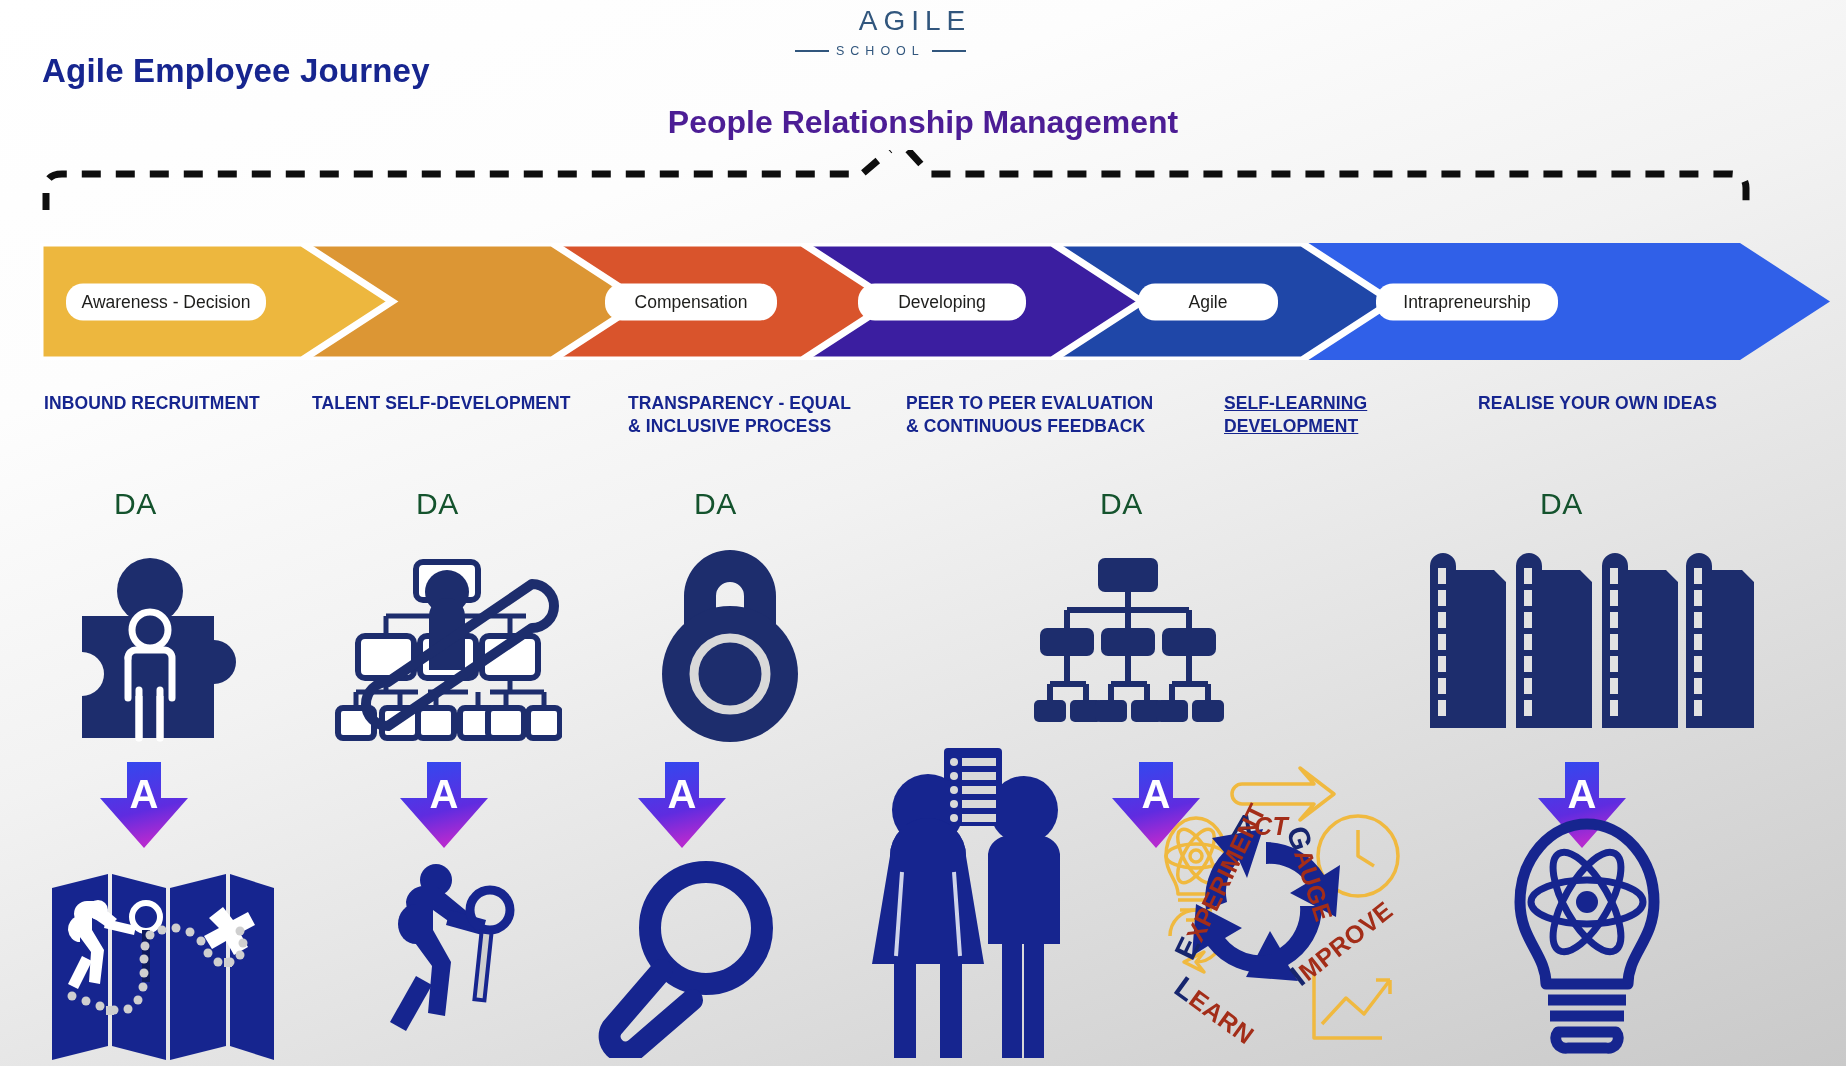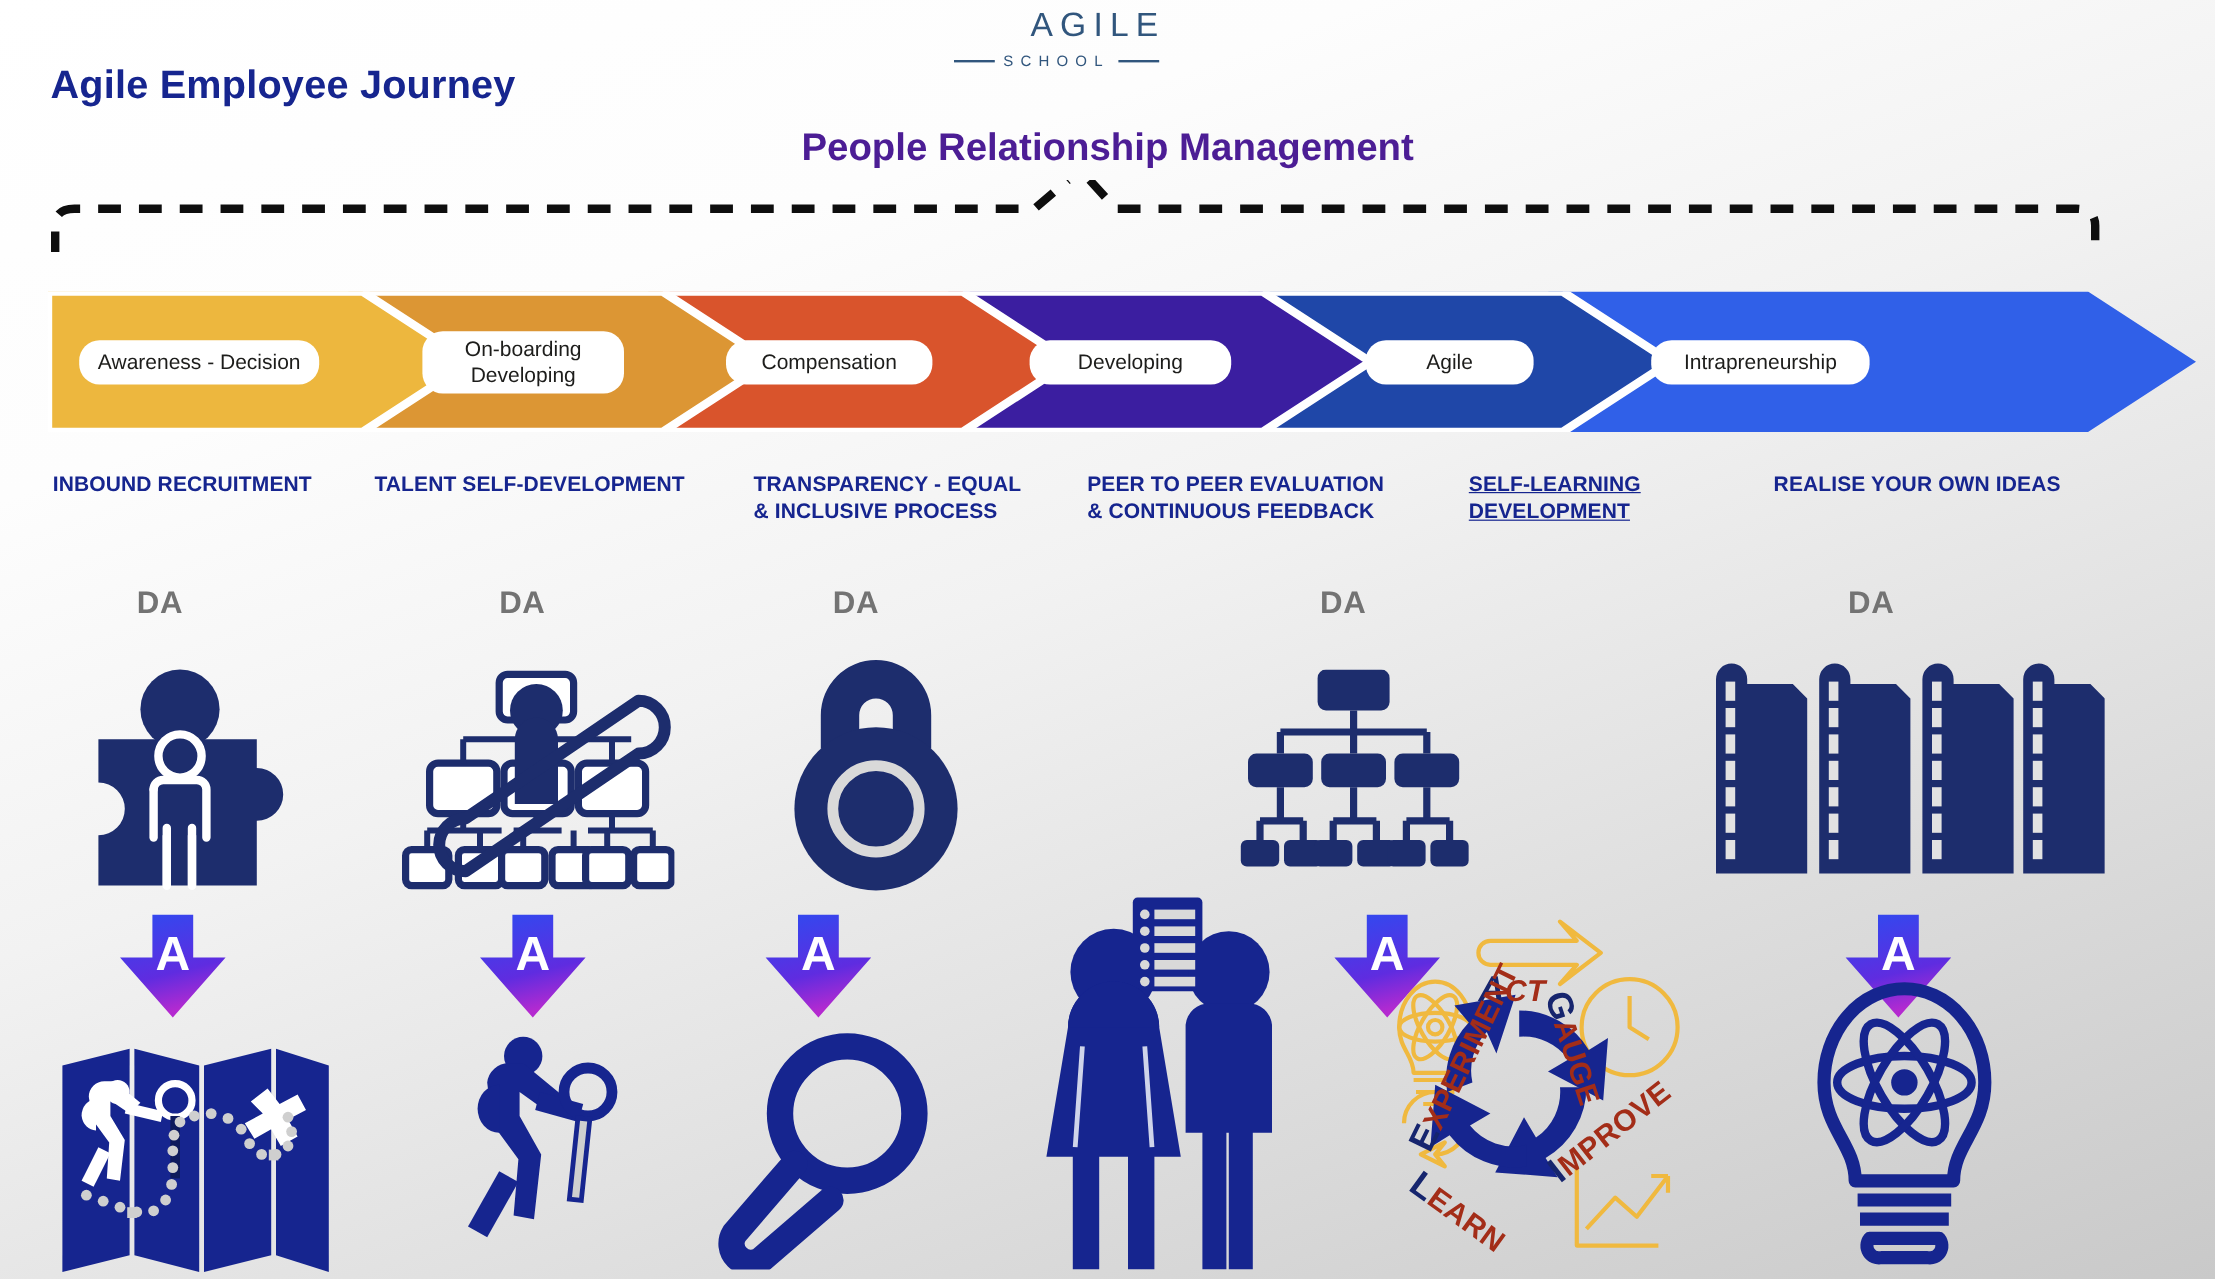--- a/index.html
+++ b/index.html
@@ -60,21 +60,21 @@
   }
 
   
   .caption {
     position: absolute; font-size: 17.5px; font-weight: bold;
     color: #16258f; line-height: 1.33; letter-spacing: .1px;
   }
 
   
   .da-label {
-    position: absolute; font-size: 26px; font-weight: bold; color: #737373;
+    position: absolute; font-size: 30px; font-weight: normal; color: #14532d;
     letter-spacing: .5px;
   }
 
   
   .icon-wrap { position: absolute; }
   .arrow-a { position: absolute; }
 
   .cycle { position: absolute; }
   .cycle-word {
     position: absolute; font-size: 25px; font-weight: bold;
@@ -117,24 +117,20 @@
       <path d="M 1000,0 L 1262,0 L 1352,58.5 L 1262,117 L 1000,117 L 1090,58.5 Z" fill="#1f47a8" stroke="#ffffff" stroke-width="7"></path>
       <path d="M 750,0 L 1012,0 L 1102,58.5 L 1012,117 L 750,117 L 840,58.5 Z" fill="#3b1ea0" stroke="#ffffff" stroke-width="7"></path>
       <path d="M 500,0 L 762,0 L 852,58.5 L 762,117 L 500,117 L 590,58.5 Z" fill="#d9542c" stroke="#ffffff" stroke-width="7"></path>
       <path d="M 250,0 L 512,0 L 602,58.5 L 512,117 L 250,117 L 340,58.5 Z" fill="#dc9634" stroke="#ffffff" stroke-width="7"></path>
       <path d="M 0,0 L 262,0 L 352,58.5 L 262,117 L 0,117 Z" fill="#edb73e" stroke="#ffffff" stroke-width="7"></path>
     </g>
   </svg>
 
   <div class="stage-pill" style="left:26px; width:200px; height:37px;">
     <span>Awareness - Decision</span>
-  </div>
-  <div class="stage-pill" style="left:312px; width:168px; height:52px; flex-direction:column;">
-    <span>On-boarding</span>
-    <span>Developing</span>
   </div>
   <div class="stage-pill" style="left:565px; width:172px; height:37px;">
     <span>Compensation</span>
   </div>
   <div class="stage-pill" style="left:818px; width:168px; height:37px;">
     <span>Developing</span>
   </div>
   <div class="stage-pill" style="left:1098px; width:140px; height:37px;">
     <span>Agile</span>
   </div>

